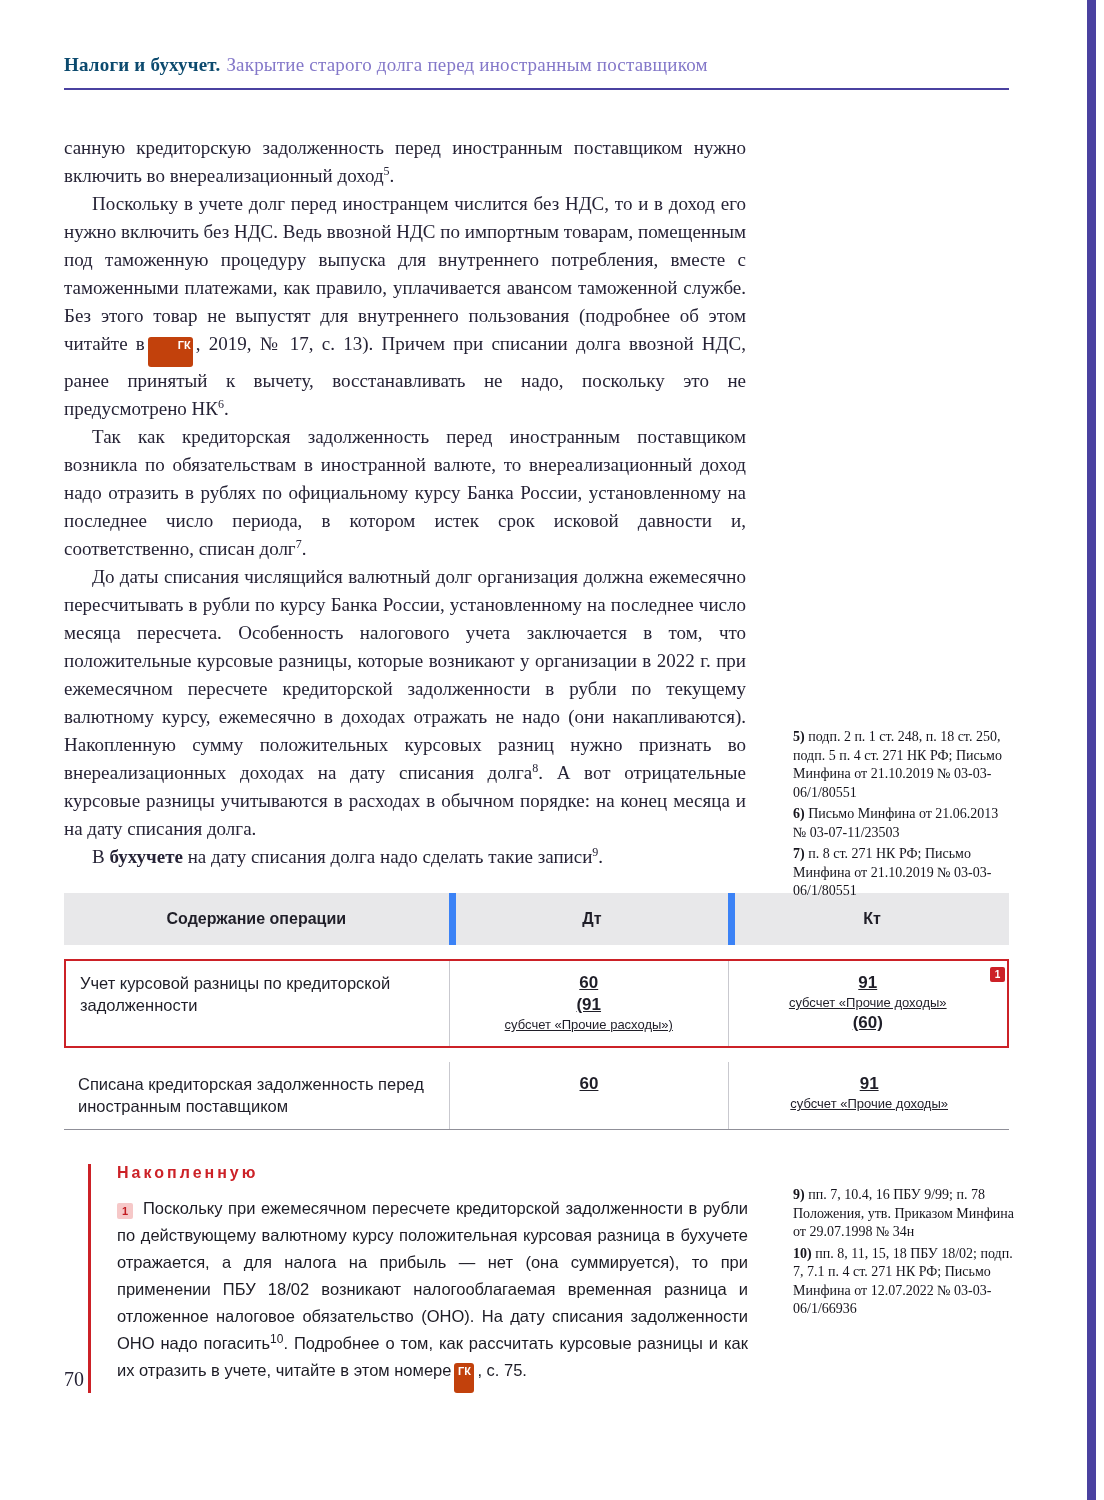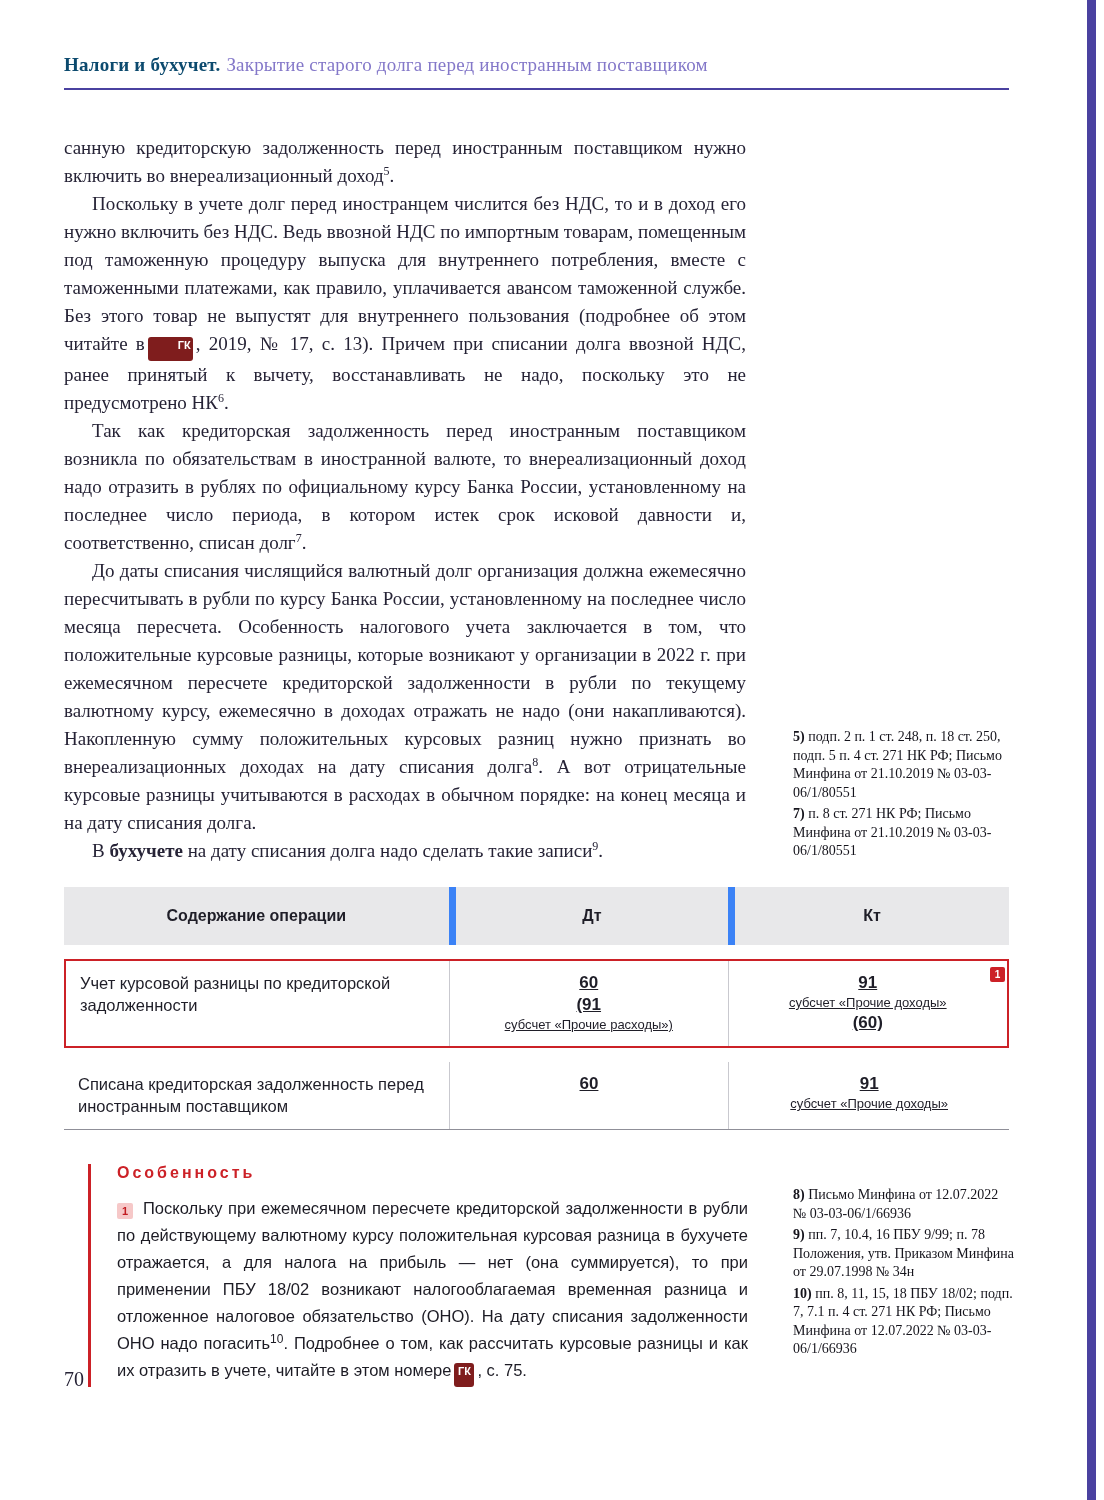--- a/index.html
+++ b/index.html
@@ -16,28 +16,28 @@
   .hdr .title { color:#8478c9; margin-left:6px; }
   .hdr-rule { position:absolute; left:64px; top:88px; width:945px; height:2px; background:#4a41a0; }
 
   
   .content { position:absolute; left:64px; top:134px; width:945px; }
   .text-block { width:682px; font-size:19px; line-height:28px; text-align:justify; hyphens:auto; }
   .para { text-indent:28px; }
   .para.first { text-indent:0; }
   sup.fn-ref { font-size:12px; line-height:0; vertical-align:super; }
   .gk-icon {
-    display:inline-block; min-width:20px; height:24px; line-height:17px; text-align:center;
-    background:#7f1d1d; color:#fff; font-family:"Liberation Sans",sans-serif;
+    display:inline-block; min-width:20px; height:30px; line-height:17px; text-align:center;
+    background:#c2410c; color:#fff; font-family:"Liberation Sans",sans-serif;
     font-weight:bold; font-size:11px; border-radius:3px; padding:0 2px; margin:0 3px; vertical-align:1px;
   }
 
   
   .op-table { width:945px; margin-top:22px; font-family:"Liberation Sans",sans-serif; color:#1f1e28; }
-  .t-head { display:flex; background:#e8e8ea; height:58px; align-items:center; }
+  .t-head { display:flex; background:#e8e8ea; height:52px; align-items:center; }
   .th { font-weight:bold; font-size:16px; text-align:center; }
   .c1 { width:40.7%; } .c2 { width:29.6%; } .c3 { width:29.7%; }
   .t-head .th + .th { border-left:7px solid #3b82f6; height:100%; display:flex; align-items:center; justify-content:center; }
   .t-body { margin-top:14px; }
   .t-row { display:flex; position:relative; border-bottom:1px solid #8f8f98;margin-top:14px; }
   .t-row .td + .td { border-left:1px solid #c9c9cf; }
   .t-row.row-highlight { border:2px solid #cc2127; }
   .td { padding:11px 14px 12px; font-size:16.5px; line-height:22px; }
   .td.ctr { text-align:center;text-decoration:underline; }
   .acct { font-weight:bold; font-size:17px; line-height:22px; }
@@ -123,30 +123,30 @@
           </div>
           <div class="td c3 ctr">
             <div class="acct">91</div>
             <div class="sub">субсчет «Прочие доходы»</div>
           </div>
         </div>
       </div>
     </div>
 
     <div class="comment">
-      <div class="comment-title">Особенность</div>
+      <div class="comment-title">Накопленную</div>
       <div class="comment-text"><span class="comment-marker">1</span><span>Поскольку при ежемесячном пересчете кредиторской задолженности в рубли по действующему валютному курсу положительная курсовая разница в бухучете отражается, а для налога на прибыль — нет (она суммируется), то при применении ПБУ 18/02 возникают налогооблагаемая временная разница и отложенное налоговое обязательство (ОНО). На дату списания задолженности ОНО надо погасить</span><sup class="fn-ref">10</sup><span>. Подробнее о том, как рассчитать курсовые разницы и как их отразить в учете, читайте в этом номере</span><span class="gk-icon">ГК</span><span>, с. 75.</span></div>
     </div>
   </div>
 
   <aside class="footnotes top">
     <div class="footnote"><span class="fn-num">5)</span> <span>подп. 2 п. 1 ст. 248, п. 18 ст. 250, подп. 5 п. 4 ст. 271 НК РФ; Письмо Минфина от 21.10.2019 № 03-03-06/1/80551</span></div>
+    <div class="footnote"><span class="fn-num">6)</span> <span>Письмо Минфина от 21.06.2013 № 03-07-11/23503</span></div>
     <div class="footnote"><span class="fn-num">7)</span> <span>п. 8 ст. 271 НК РФ; Письмо Минфина от 21.10.2019 № 03-03-06/1/80551</span></div>
   </aside>
 
   <aside class="footnotes bottom">
-    <div class="footnote"><span class="fn-num">8)</span> <span>Письмо Минфина от 12.07.2022 № 03-03-06/1/66936</span></div>
     <div class="footnote"><span class="fn-num">9)</span> <span>пп. 7, 10.4, 16 ПБУ 9/99; п. 78 Положения, утв. Приказом Минфина от 29.07.1998 № 34н</span></div>
     <div class="footnote"><span class="fn-num">10)</span> <span>пп. 8, 11, 15, 18 ПБУ 18/02; подп. 7, 7.1 п. 4 ст. 271 НК РФ; Письмо Минфина от 12.07.2022 № 03-03-06/1/66936</span></div>
   </aside>
 
   <div class="page-number">70</div>
 </div>
 
 </body></html>

